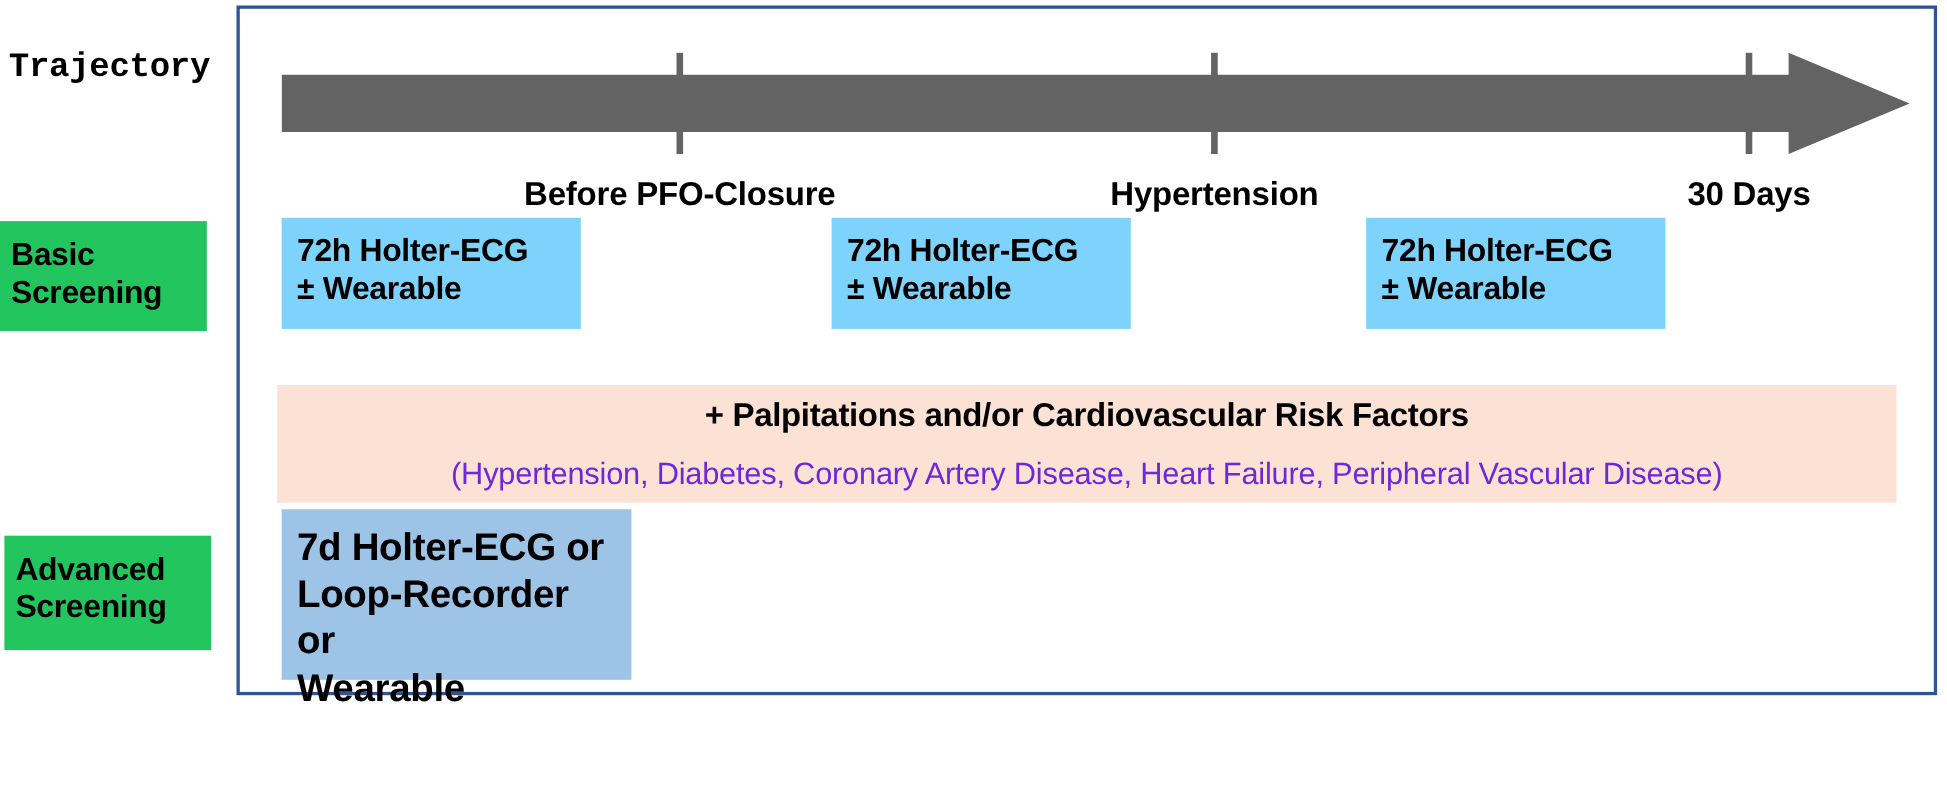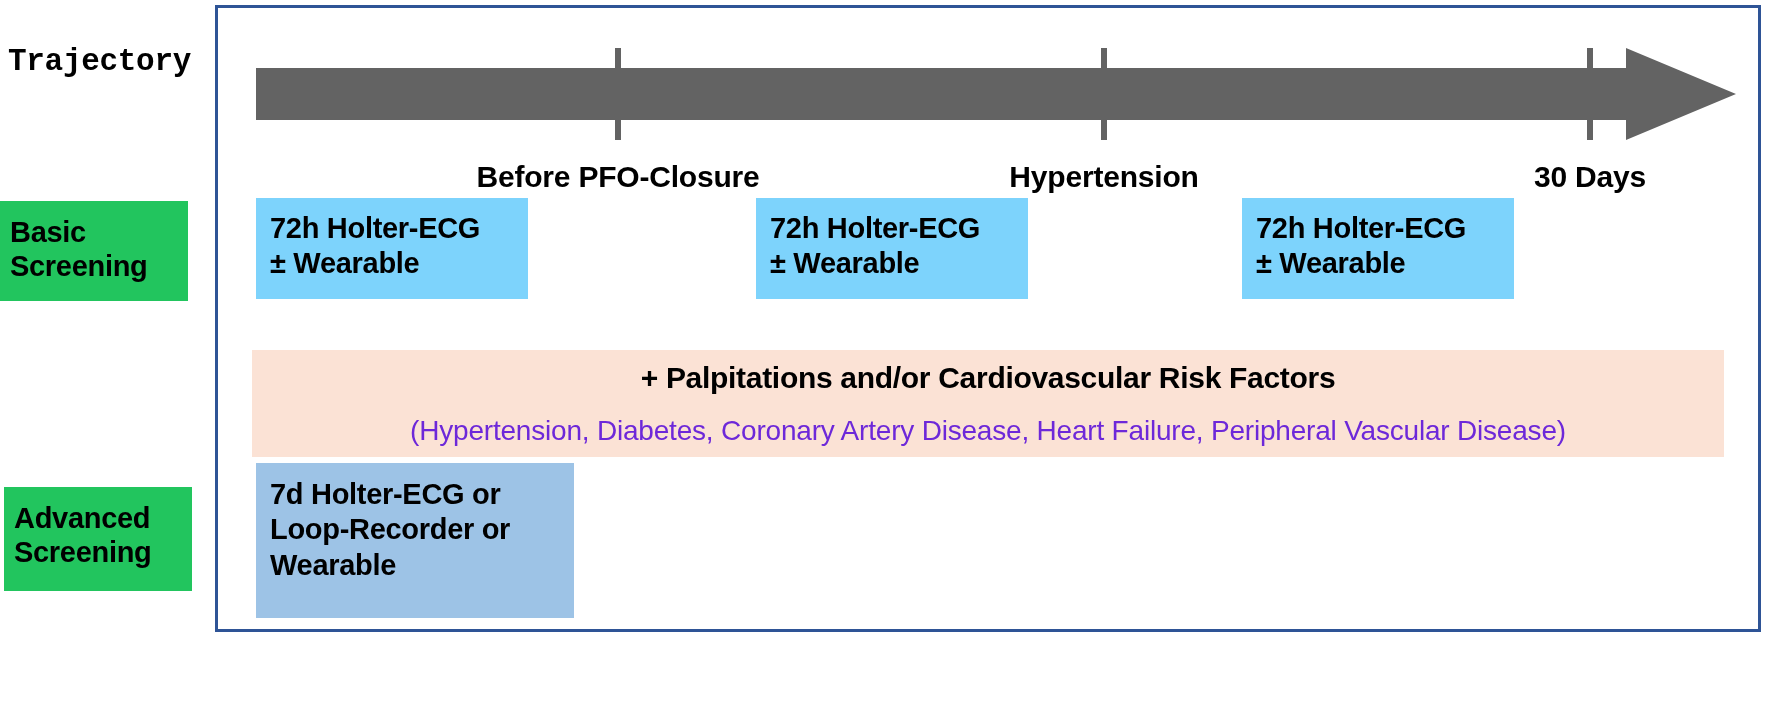--- a/index.html
+++ b/index.html
@@ -120,21 +120,21 @@
     background: #7dd3fc;
     font-size: 29px;
     padding: 13px 14px 13px 14px;
     width: 272px;
     height: 101px;
     top: 190px;
   }
 
   .card.advanced {
     background: #9dc3e6;
-    font-size: 29px;
+    font-size: 35px;
     padding: 14px 14px 14px 14px;
     width: 318px;
     height: 155px;
     top: 455px;
     left: 38px;
   }
 
   #basic-0 { left: 38px; }
   #basic-1 { left: 538px; }
   #basic-2 { left: 1024px; }

